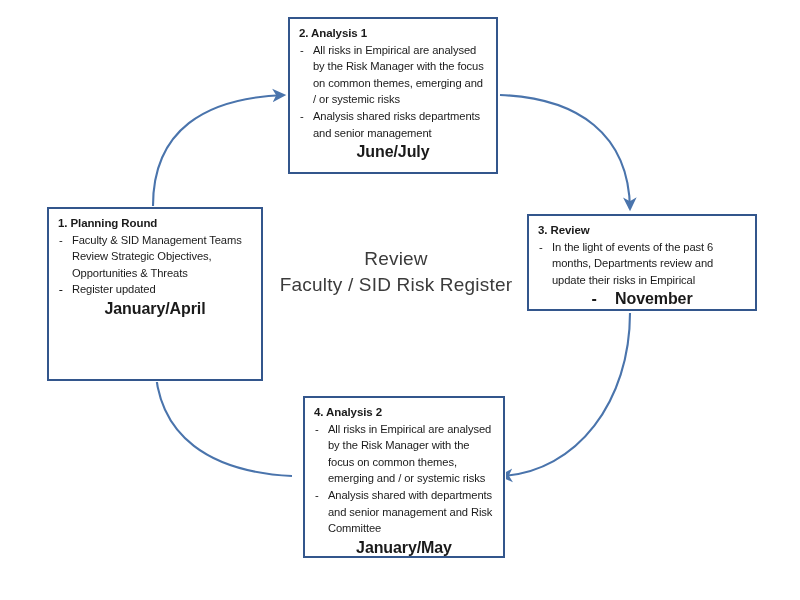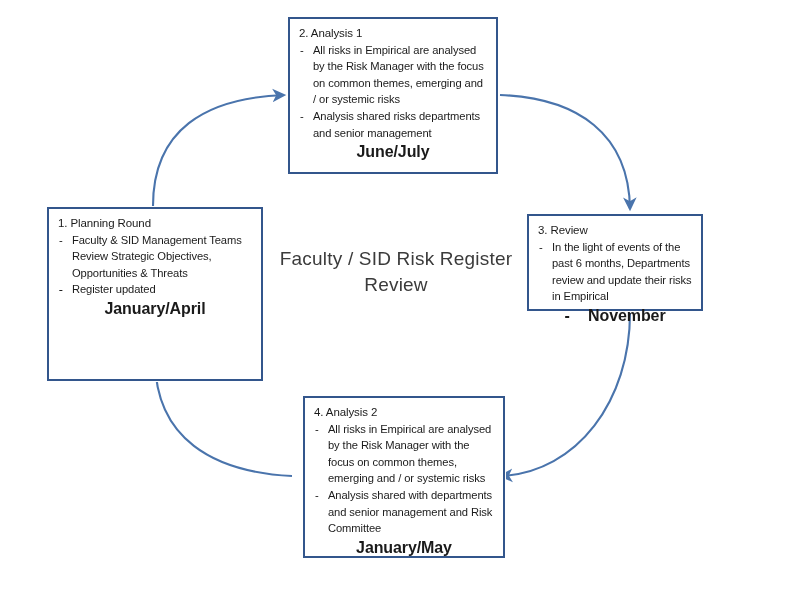--- a/index.html
+++ b/index.html
@@ -31,21 +31,21 @@
   .node {
     position: absolute;
     box-sizing: border-box;
     background: #ffffff;
     border: 2px solid #33568c;
     box-shadow: 0 0 0 1px #ffffff;
     padding: 7px 9px 6px 9px;
     z-index: 5;
   }
   .node-title {
-    font-weight: normal;
+    font-weight: bold;
     font-size: 11.5px;
     line-height: 1.28;
     margin-bottom: 1px;
     letter-spacing: -0.1px;
   }
   .bullets {
     list-style: none;
     margin: 0;
     padding: 0;
   }
@@ -70,21 +70,21 @@
     letter-spacing: -0.1px;
   }
   .period .lead-dash {
     font-weight: bold;
     margin-right: 14px;
   }
 
   
   #node-planning  { left: 47px;  top: 207px; width: 216px; height: 174px; }
   #node-analysis1 { left: 288px; top: 17px;  width: 210px; height: 157px; }
-  #node-review    { left: 527px; top: 214px; width: 176px; height: 97px;  }
+  #node-review    { left: 527px; top: 214px; width: 230px; height: 97px;  }
   #node-analysis2 { left: 303px; top: 396px; width: 202px; height: 162px; }
 
   #center-title {
     position: absolute;
     left: 268px;
     top: 246px;
     width: 256px;
     text-align: center;
     font-size: 19px;
     line-height: 1.35;
@@ -108,22 +108,22 @@
     <path d="M 153 206 C 153 130, 205 98, 284 95" fill="none" stroke="#4a74ac" stroke-width="2.1" marker-end="url(#ah)"></path>
 
     <path d="M 500 95 C 578 98, 629 134, 630 209" fill="none" stroke="#4a74ac" stroke-width="2.1" marker-end="url(#ah)"></path>
 
     <path d="M 630 313 C 630 400, 578 472, 501 476" fill="none" stroke="#4a74ac" stroke-width="2.1" marker-end="url(#ah)"></path>
 
     <path d="M 292 476 C 212 472, 156 438, 155 361" fill="none" stroke="#4a74ac" stroke-width="2.1" marker-end="url(#ah)"></path>
   </svg>
 
   <div id="center-title">
+    <div>Review</div>
     <div>Faculty / SID Risk Register</div>
-    <div>Review</div>
   </div>
 
   <div class="node" id="node-planning">
     <div class="node-title">1. Planning Round</div>
     <ul class="bullets">
       <li class="bullet">
         <span class="dash">-</span>
         <span>Faculty &amp; SID Management Teams Review Strategic Objectives, Opportunities &amp; Threats</span>
       </li>
       <li class="bullet">

